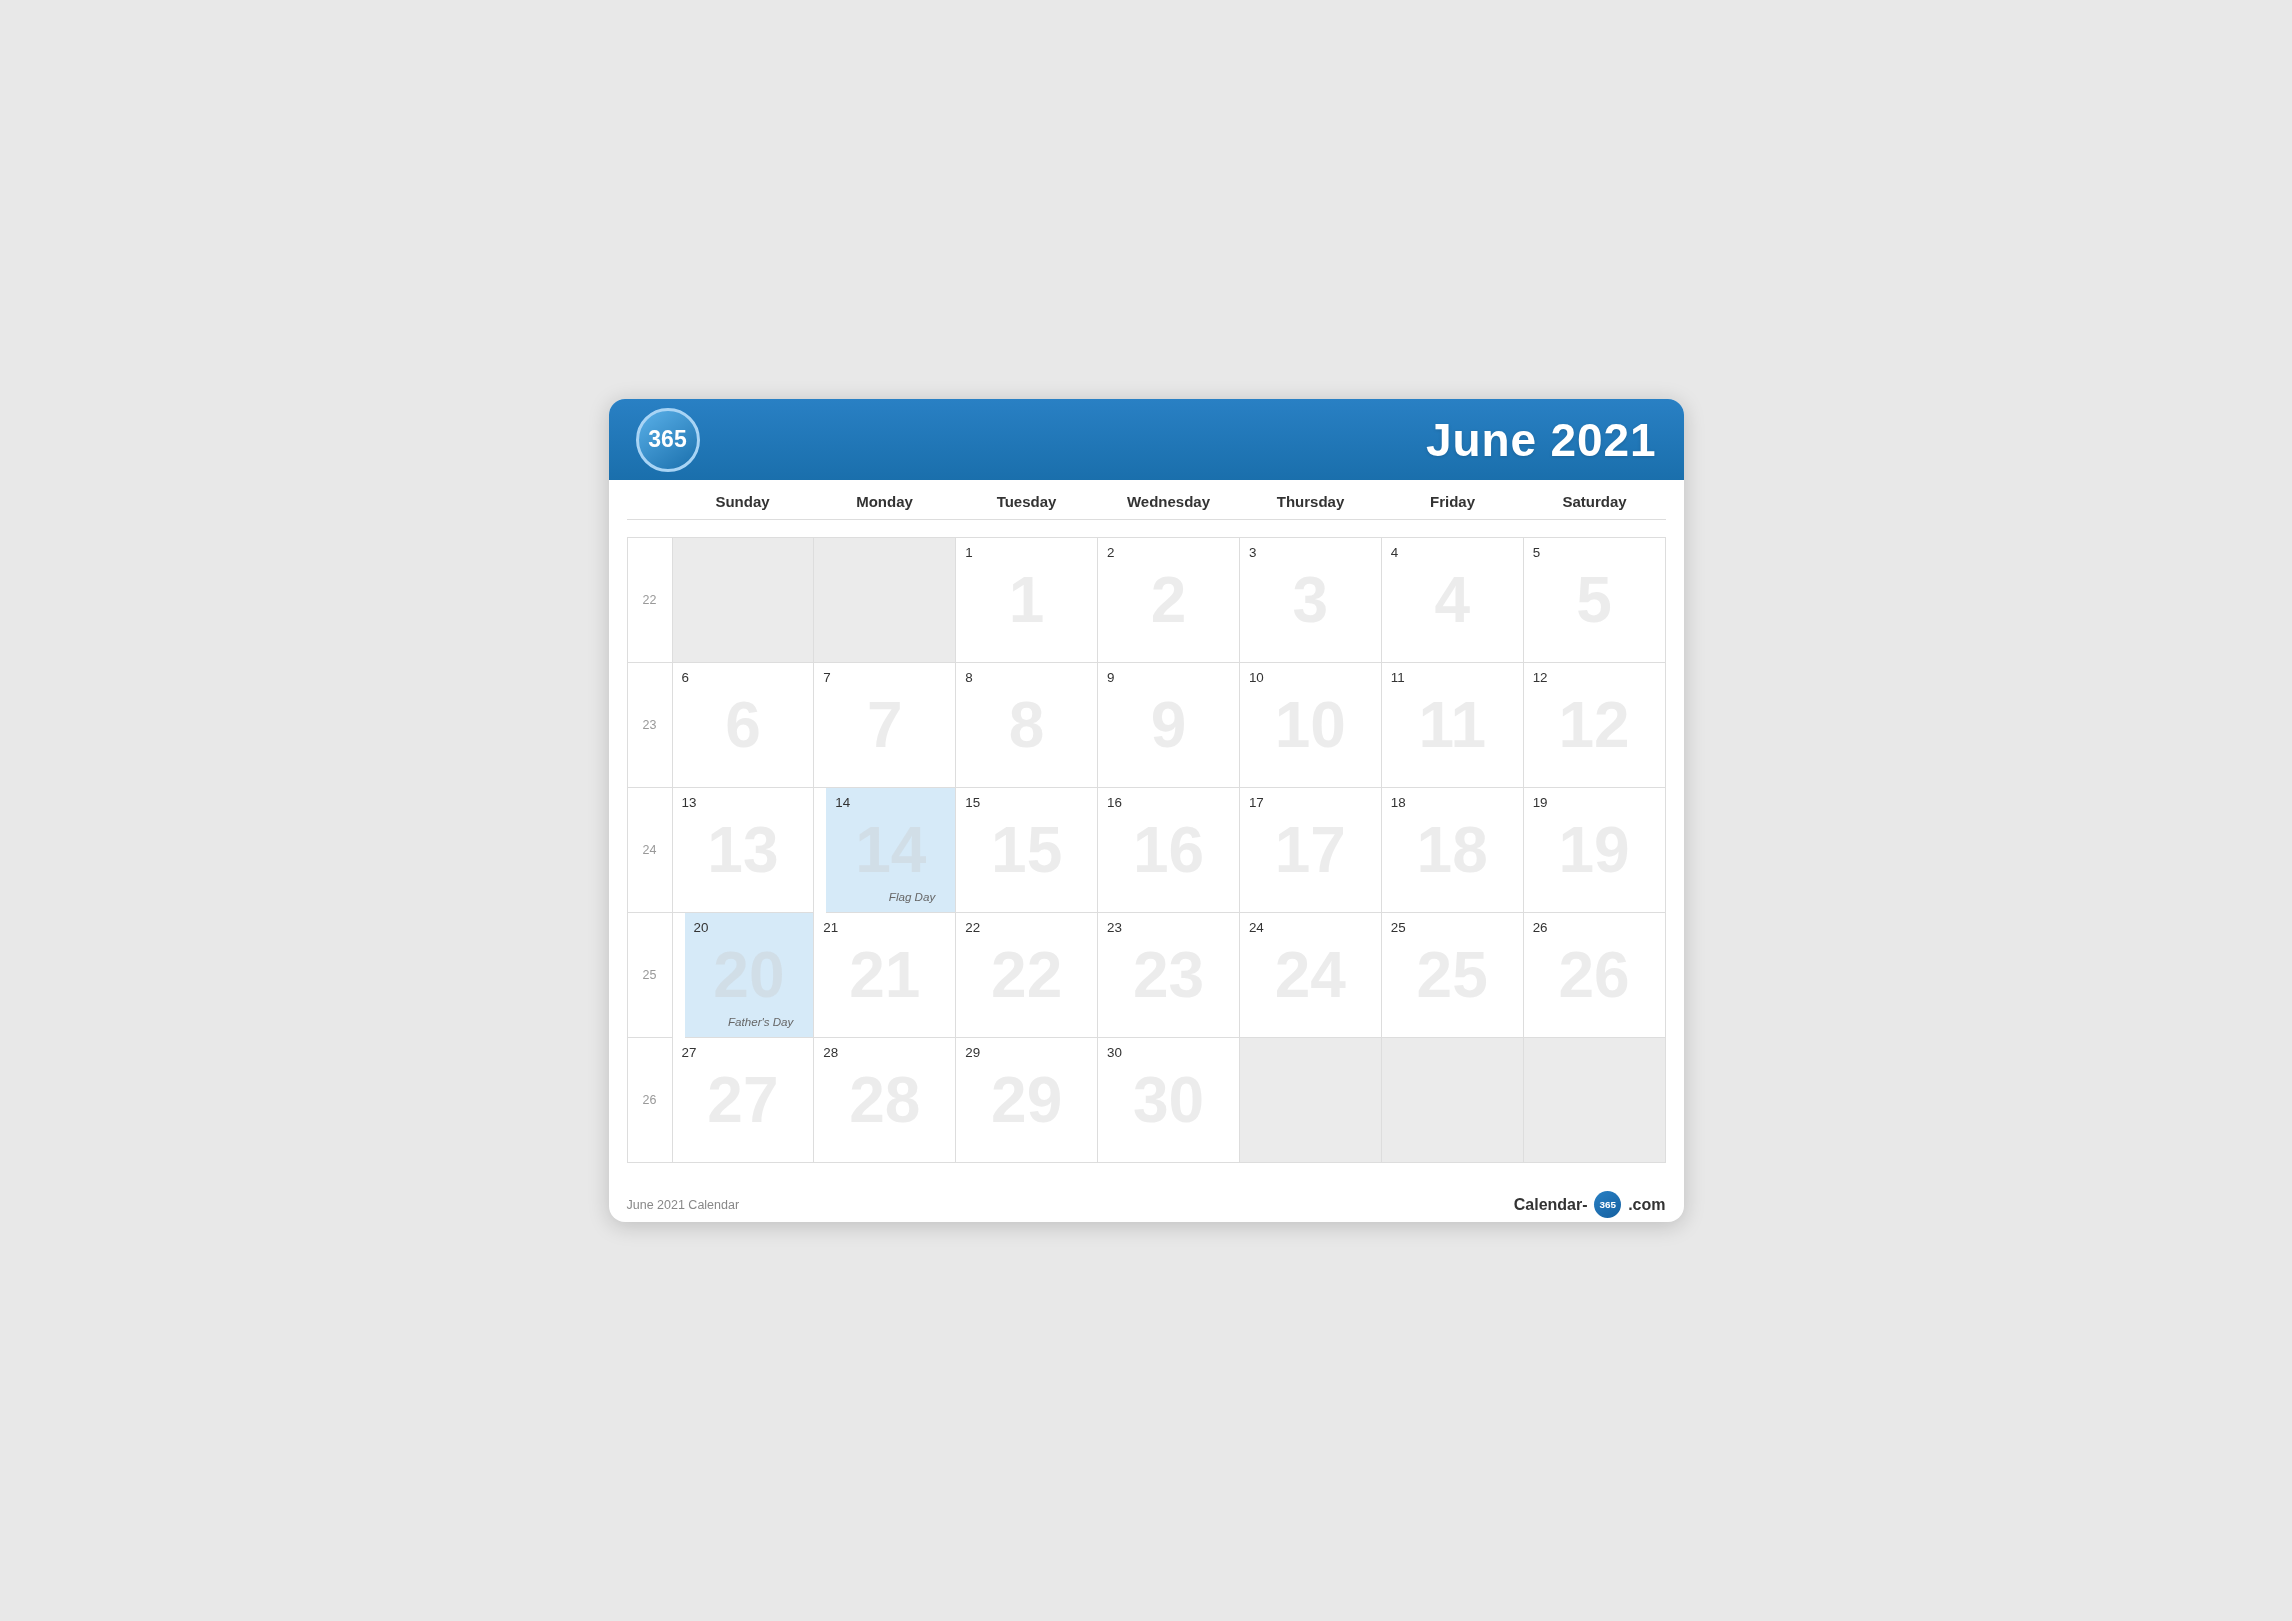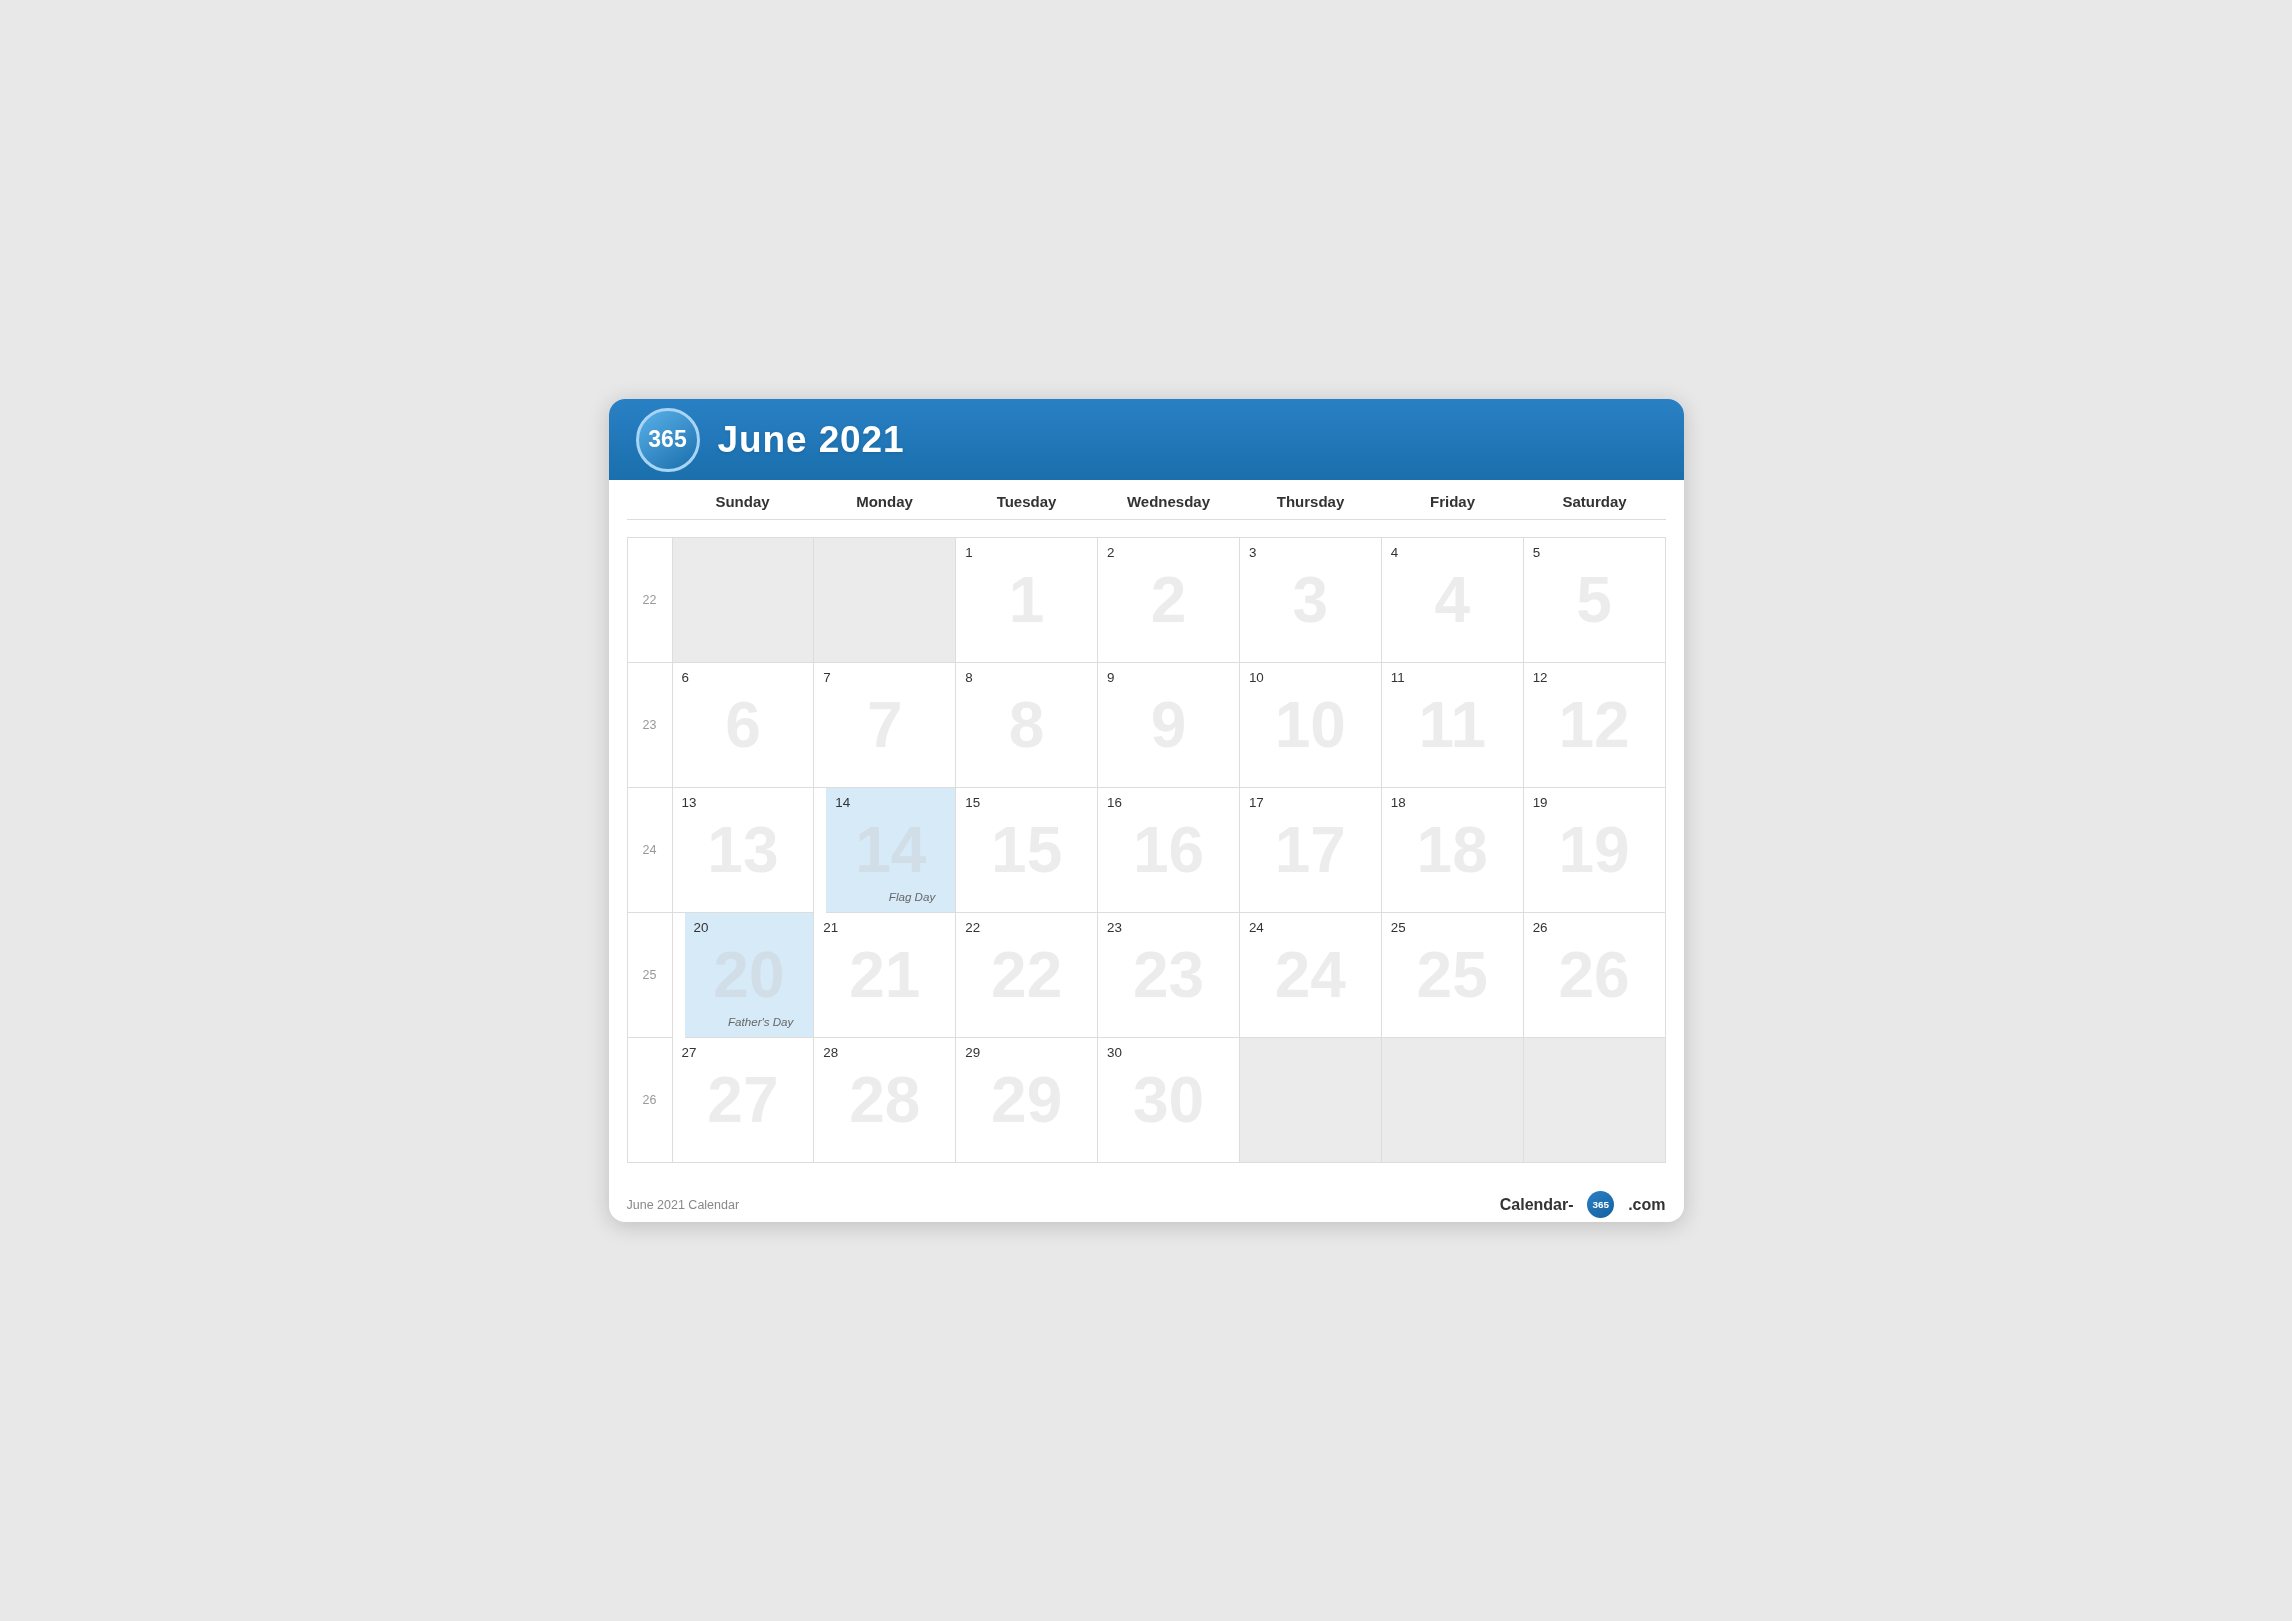--- a/index.html
+++ b/index.html
@@ -40,22 +40,22 @@
       justify-content: center;
       font-size: 23px;
       font-weight: bold;
       color: #fff;
       flex-shrink: 0;
       margin-right: 18px;
       z-index: 2;
     }
     .calendar-title {
       flex: 1;
-      text-align: left;
-      font-size: 37px;
+      text-align: right;
+      font-size: 46px;
       font-weight: bold;
       color: #fff;
       letter-spacing: 0.9px;
       text-shadow: 0 0.9px 3.6px rgba(0,0,0,0.15);
     }
     .calendar-body {
       padding: 0 18px 18px 18px;
       background: #fff;
     }
     .days-header {
@@ -129,21 +129,21 @@
       justify-content: space-between;
       align-items: center;
       padding: 10.7px 18px 3.6px 18px;
       font-size: 12.5px;
       color: #888;
       text-align: right;
     }
     .footer-logo {
       display: flex;
       align-items: center;
-      gap: 12px;
+      gap: 5px;
       font-size: 16px;
       font-weight: bold;
       color: #333;
     }
     .footer-logo .cal-text {
       color: #333;
       font-weight: bold;
       font-size: 16px;
     }
     .footer-logo .circle-365 {

